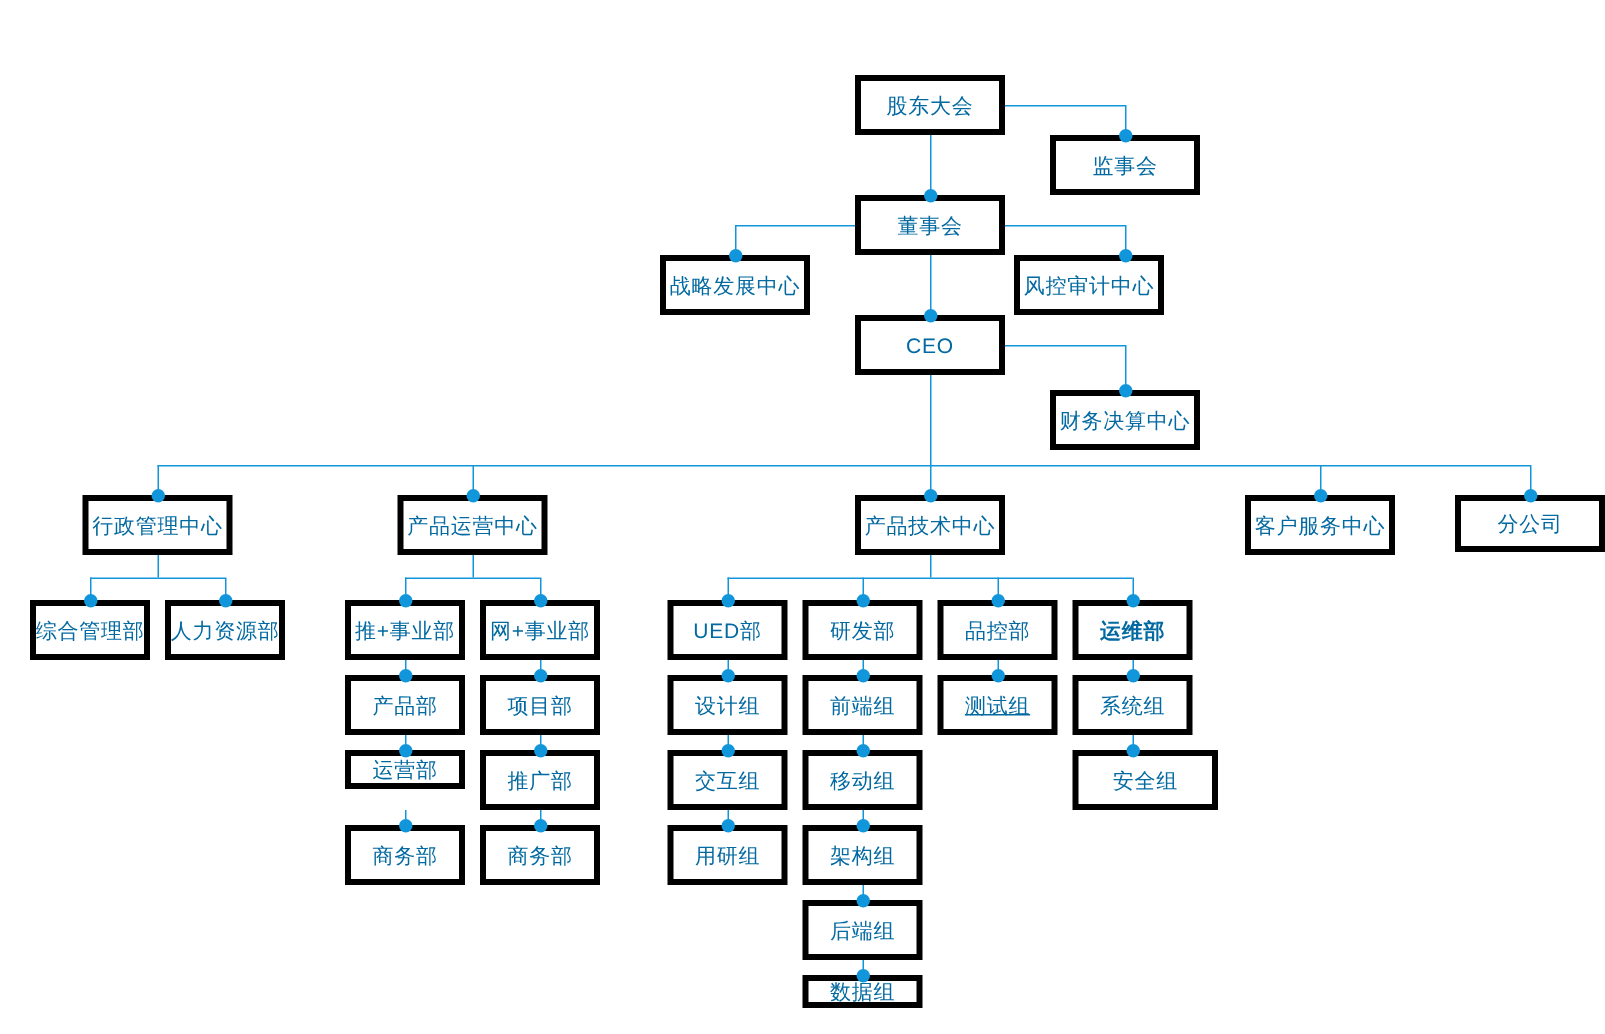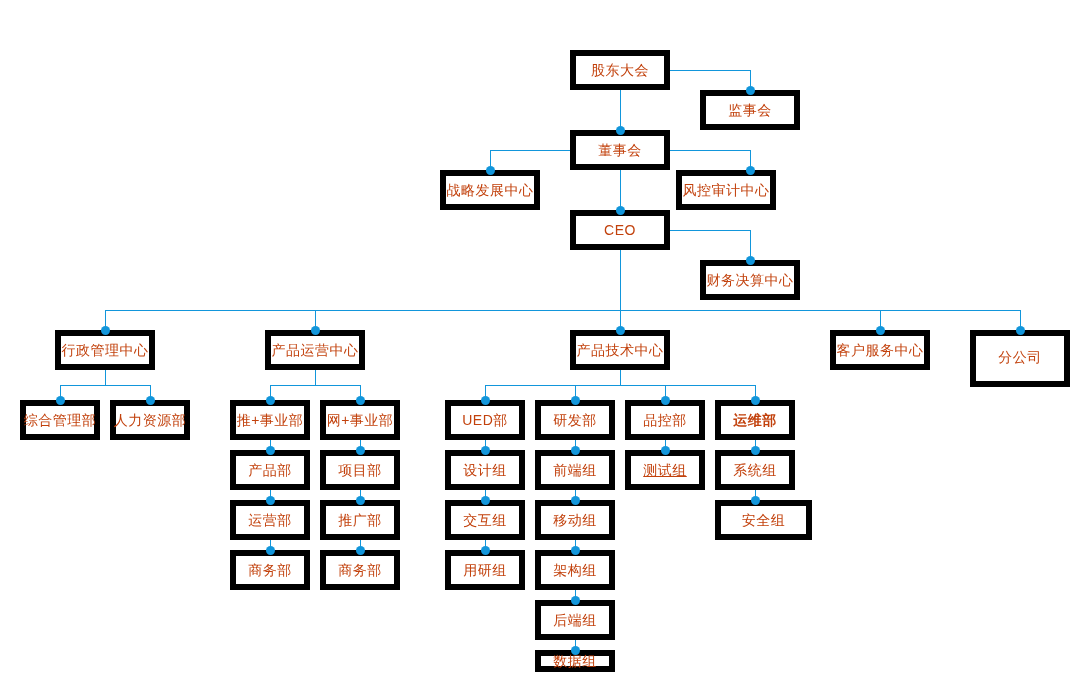--- a/index.html
+++ b/index.html
@@ -13,23 +13,23 @@
   #chart-canvas {
     position: relative;
     width: 1070px;
     height: 689px;
     background: #ffffff;
     overflow: hidden;
   }
   .node {
     position: absolute;
     box-sizing: border-box;
-    border: 6px solid #000000;
+    border: 4px solid #000000;
     background: #ffffff;
-    color: #c2410c;
+    color: #0369a1;
     font-size: 14px;
     display: flex;
     align-items: center;
     justify-content: center;
     text-align: center;
     line-height: 1.2;
     letter-spacing: 0.5px;
     white-space: nowrap;
     z-index: 3;
   }
@@ -166,42 +166,42 @@
       </div>
       <div class="node" style="left: 265px; top: 330px; width: 100px; height: 40px;">
         <span>产品运营中心</span>
       </div>
       <div class="node" style="left: 570px; top: 330px; width: 100px; height: 40px;">
         <span>产品技术中心</span>
       </div>
       <div class="node" style="left: 830px; top: 330px; width: 100px; height: 40px;">
         <span>客户服务中心</span>
       </div>
-      <div class="node" style="left: 970px; top: 330px; width: 100px; height: 57px; font-family: Liberation Serif, serif;">
+      <div class="node" style="left: 970px; top: 330px; width: 100px; height: 38px;">
         <span>分公司</span>
       </div>
       <div class="node" style="left: 20px; top: 400px; width: 80px; height: 40px;">
         <span>综合管理部</span>
       </div>
       <div class="node" style="left: 110px; top: 400px; width: 80px; height: 40px;">
         <span>人力资源部</span>
       </div>
       <div class="node" style="left: 230px; top: 400px; width: 80px; height: 40px;">
         <span>推+事业部</span>
       </div>
       <div class="node" style="left: 320px; top: 400px; width: 80px; height: 40px;">
         <span>网+事业部</span>
       </div>
       <div class="node" style="left: 230px; top: 450px; width: 80px; height: 40px;">
         <span>产品部</span>
       </div>
       <div class="node" style="left: 320px; top: 450px; width: 80px; height: 40px;">
         <span>项目部</span>
       </div>
-      <div class="node" style="left: 230px; top: 500px; width: 80px; height: 40px;">
+      <div class="node" style="left: 230px; top: 500px; width: 80px; height: 26px;">
         <span>运营部</span>
       </div>
       <div class="node" style="left: 320px; top: 500px; width: 80px; height: 40px;">
         <span>推广部</span>
       </div>
       <div class="node" style="left: 230px; top: 550px; width: 80px; height: 40px;">
         <span>商务部</span>
       </div>
       <div class="node" style="left: 320px; top: 550px; width: 80px; height: 40px;">
         <span>商务部</span>

